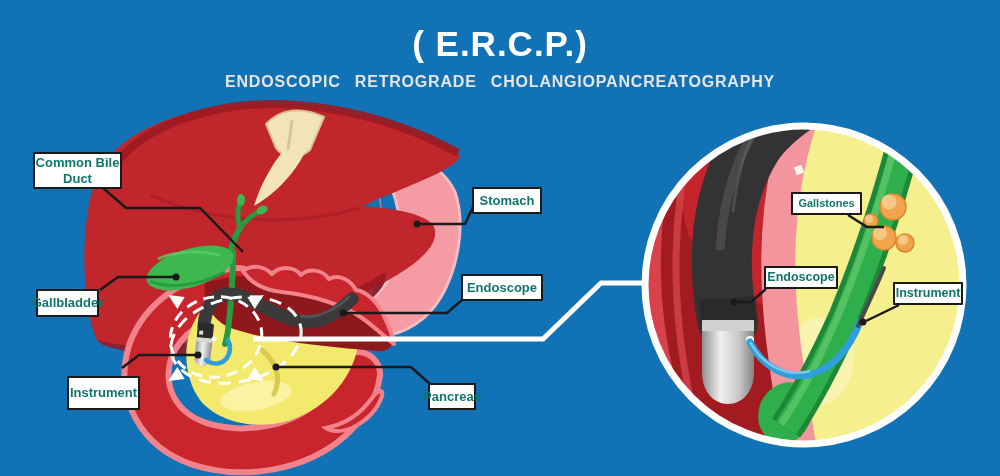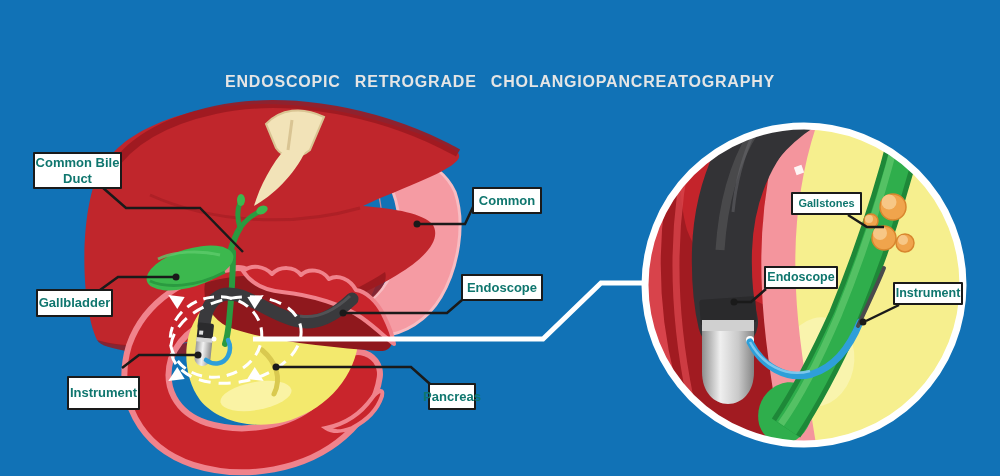--- a/index.html
+++ b/index.html
@@ -23,21 +23,21 @@
   .art{position:absolute;top:0;left:0;}
   .label{
     position:absolute;
     background:#ffffff;border:2px solid #1a1a1a;border-radius:1px;
     display:flex;align-items:center;justify-content:center;
     text-align:center;color:#0f766e;
     font-size:13px;font-weight:700;line-height:1.2;
     box-sizing:border-box;
   }
   #lbl-cbd       {left:33px;  top:152px; width:89px; height:37px;}
-  #lbl-gb        {left:36px;  top:289px; width:77px; height:28px;}
+  #lbl-gb        {left:36px;  top:289px; width:63px; height:28px;}
   #lbl-instr     {left:67px;  top:376px; width:73px; height:34px;}
   #lbl-stomach   {left:472px; top:187px; width:70px; height:27px;}
   #lbl-endo      {left:461px; top:274px; width:82px; height:27px;}
   #lbl-pancreas  {left:428px; top:383px; width:48px; height:27px;}
   #lbl-stones    {left:791px; top:192px; width:71px; height:23px; font-size:11px;}
   #lbl-endo2     {left:764px; top:266px; width:74px; height:23px; font-size:12.5px;}
   #lbl-guidewire {left:893px; top:282px; width:70px; height:23px; font-size:12.5px;}
 </style>
 </head>
 <body>
@@ -236,24 +236,25 @@
       <circle cx="176" cy="277" r="3.5"></circle>
       <circle cx="198" cy="355" r="3.5"></circle>
       <circle cx="417" cy="224" r="3.5"></circle>
       <circle cx="343" cy="313" r="3.5"></circle>
       <circle cx="276" cy="367" r="3.5"></circle>
       <circle cx="734" cy="302" r="3.5"></circle>
       <circle cx="863" cy="322" r="3.5"></circle>
     </g>
   </svg>
 
+  <div class="title">( E.R.C.P.)</div>
   <div class="subtitle">ENDOSCOPIC RETROGRADE CHOLANGIOPANCREATOGRAPHY</div>
 
   <div class="label" id="lbl-cbd">Common Bile Duct</div>
   <div class="label" id="lbl-gb">Gallbladder</div>
   <div class="label" id="lbl-instr">Instrument</div>
-  <div class="label" id="lbl-stomach">Common</div>
+  <div class="label" id="lbl-stomach">Stomach</div>
   <div class="label" id="lbl-endo">Endoscope</div>
   <div class="label" id="lbl-pancreas">Pancreas</div>
   <div class="label" id="lbl-stones">Gallstones</div>
   <div class="label" id="lbl-endo2">Endoscope</div>
   <div class="label" id="lbl-guidewire">Instrument</div>
 </div>
 
 </body></html>

